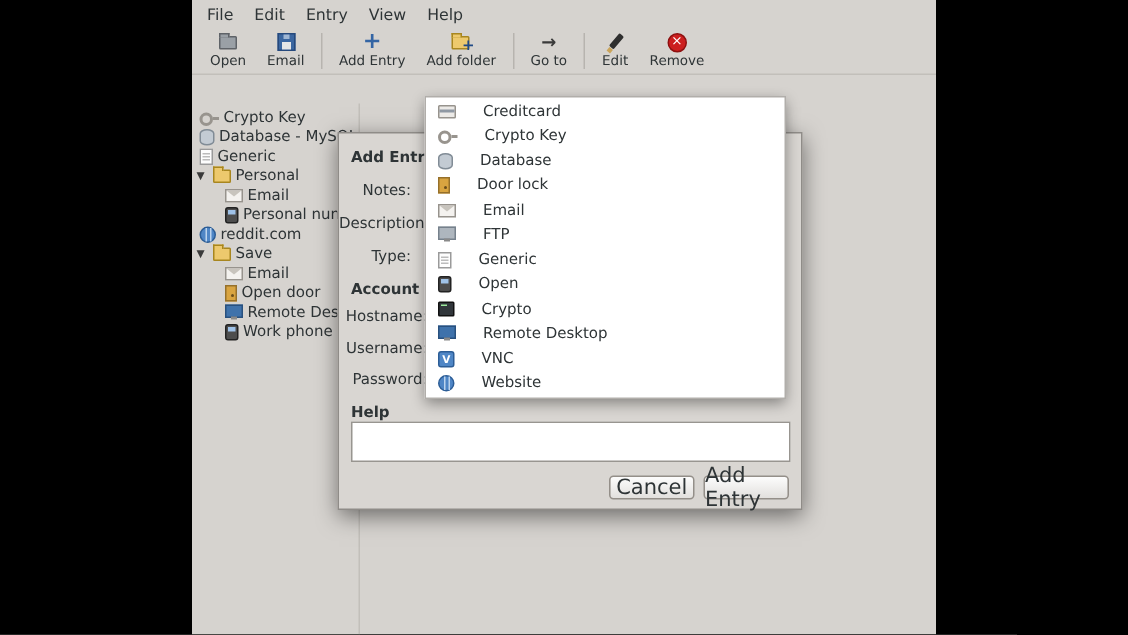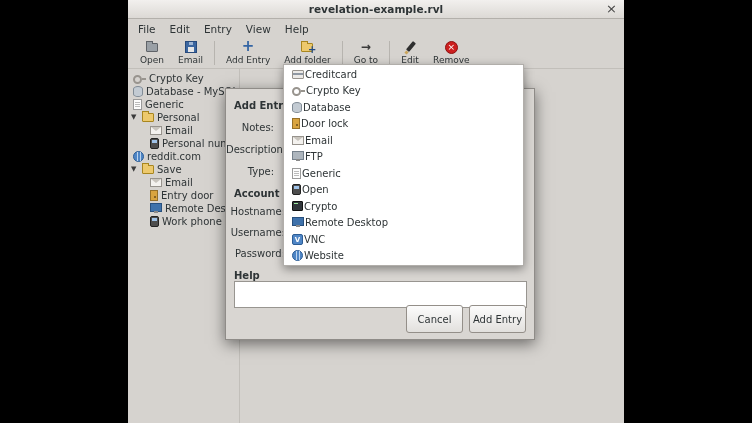--- a/index.html
+++ b/index.html
@@ -33,27 +33,27 @@
   
   .ico{position:relative;display:inline-block;flex:none}
 
   
   .dialog{position:absolute;left:97px;top:88px;width:310px;height:252px;background:#d9d6d2;border:1px solid #8f8c88;box-shadow:0 4px 14px rgba(0,0,0,.5);z-index:5}
   .dhdr{position:absolute;left:8px;font-size:10px;font-weight:bold;color:#2e3436;white-space:nowrap}
   .dlbl{position:absolute;font-size:10px;color:#2e3436;text-align:right;white-space:nowrap}
   .w1{left:0;width:48px}
   .w2{left:0;width:59px}
   .notes{position:absolute;left:8px;top:192px;width:293px;height:27px;background:#fff;border:1px solid #989590;resize:none;font-family:"DejaVu Sans",sans-serif;font-size:10px;outline:none}
-  .btn{position:absolute;top:216px;height:28px;background:linear-gradient(#fcfcfc,#e2e0dd);border:1px solid #948f89;border-radius:3px;font-size:10px;color:#2e3436;display:flex;align-items:center;justify-content:center}
+  .btn{position:absolute;top:228px;height:16px;background:linear-gradient(#fcfcfc,#e2e0dd);border:1px solid #948f89;border-radius:3px;font-size:14px;color:#2e3436;display:flex;align-items:center;justify-content:center}
   .btn.cancel{right:71px;width:57px}
   .btn.add{right:8px;width:57px}
 
   
   .typemenu{position:absolute;left:155px;top:64px;width:241px;height:202px;background:#fff;border:1px solid #b1aeaa;box-shadow:0 3px 9px rgba(0,0,0,.4);z-index:10;display:flex;flex-direction:column;padding:1px 0}
-  .mitem{flex:1;display:flex;align-items:center;gap:1px;padding-left:8px;font-size:10px;color:#2e3436}
+  .mitem{flex:1;display:flex;align-items:center;gap:18px;padding-left:8px;font-size:10px;color:#2e3436}
 
   
   .i-folder{width:12px;height:9px;background:#edc96d;border:1px solid #a8861f;border-radius:1px}
   .i-folder::before{content:"";position:absolute;top:-3px;left:-1px;width:5px;height:2px;background:#edc96d;border:1px solid #a8861f;border-bottom:none}
   .i-folder.gray{background:#9aa0a6;border-color:#5f6368}
   .i-folder.gray::before{background:#9aa0a6;border-color:#5f6368}
   .i-save{width:12px;height:12px;background:#3b66a0;border:1px solid #26497c}
   .i-save::after{content:"";position:absolute;left:2px;bottom:0;width:6px;height:5px;background:#e6e6e6}
   .i-save::before{content:"";position:absolute;left:3px;top:0;width:4px;height:3px;background:#9fb6d4}
   .i-plus{width:14px;height:14px;color:#3465a4;font-size:15px;font-weight:bold;line-height:13px;text-align:center}
@@ -90,24 +90,20 @@
   .i-card::before{content:"";position:absolute;left:0;top:2px;width:10px;height:2px;background:#8f98a3}
   .i-shell{width:11px;height:10px;background:#31363b;border:1px solid #111;border-radius:1px}
   .i-shell::before{content:"";position:absolute;left:1px;top:1px;width:4px;height:1px;background:#9be89b}
 </style>
 </head>
 <body>
 
 <div class="screen">
   <div class="window">
 
-    <div class="titlebar">
-      <span class="title">revelation-example.rvl</span>
-      <span class="closebtn">×</span>
-    </div>
 
     <div class="menubar">
       <span class="menuitem">File</span>
       <span class="menuitem">Edit</span>
       <span class="menuitem">Entry</span>
       <span class="menuitem">View</span>
       <span class="menuitem">Help</span>
     </div>
 
     <div class="toolbar">
@@ -194,21 +190,21 @@
         <span class="exp">▼</span>
         <span class="ico i-folder"></span>
         <span>Save</span>
       </div>
       <div class="srow lvl1">
         <span class="ico i-mail"></span>
         <span>Email</span>
       </div>
       <div class="srow lvl1">
         <span class="ico i-door"></span>
-        <span>Entry door</span>
+        <span>Open door</span>
       </div>
       <div class="srow lvl1">
         <span class="ico i-monitor"></span>
         <span>Remote Desktop</span>
       </div>
       <div class="srow lvl1">
         <span class="ico i-phone"></span>
         <span>Work phone</span>
       </div>
     </div>

